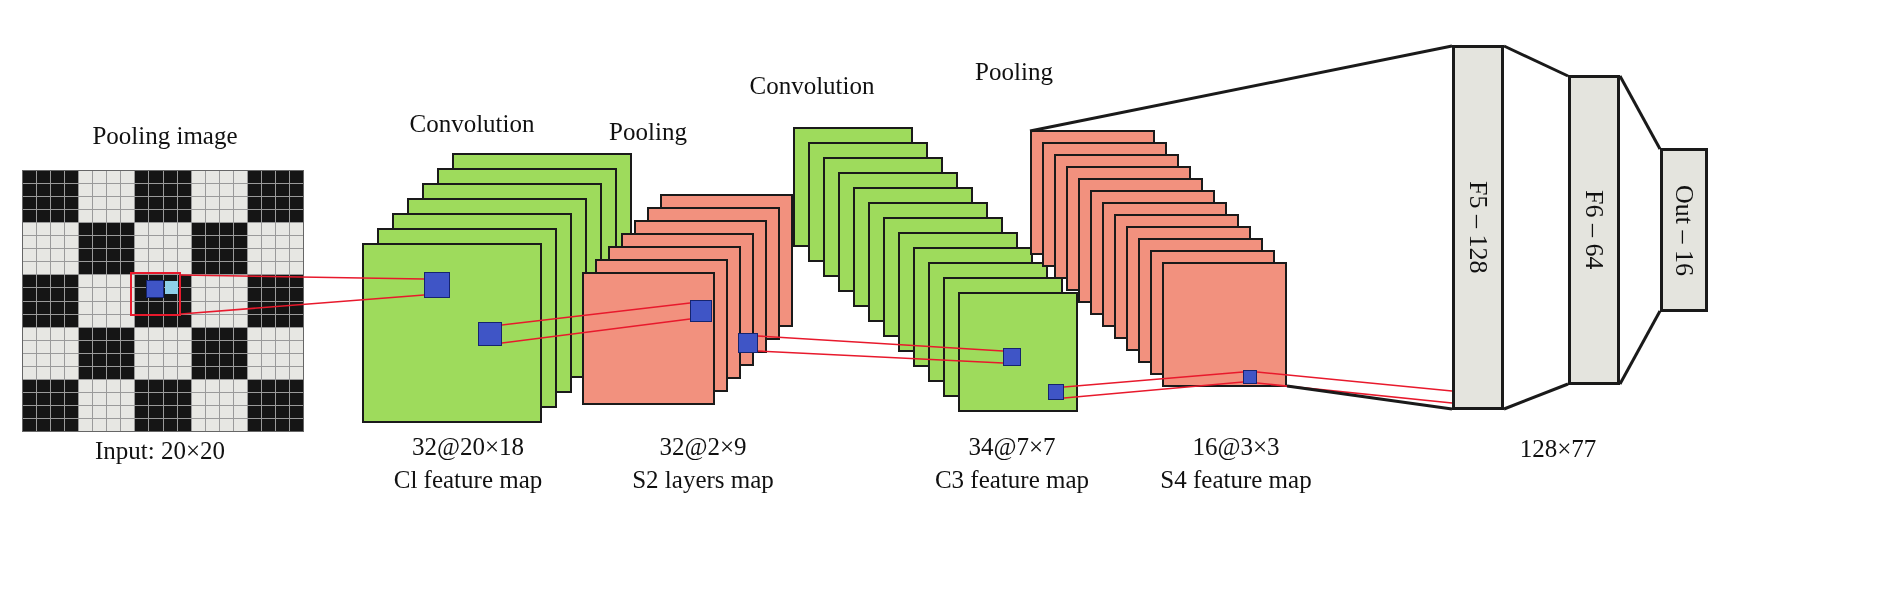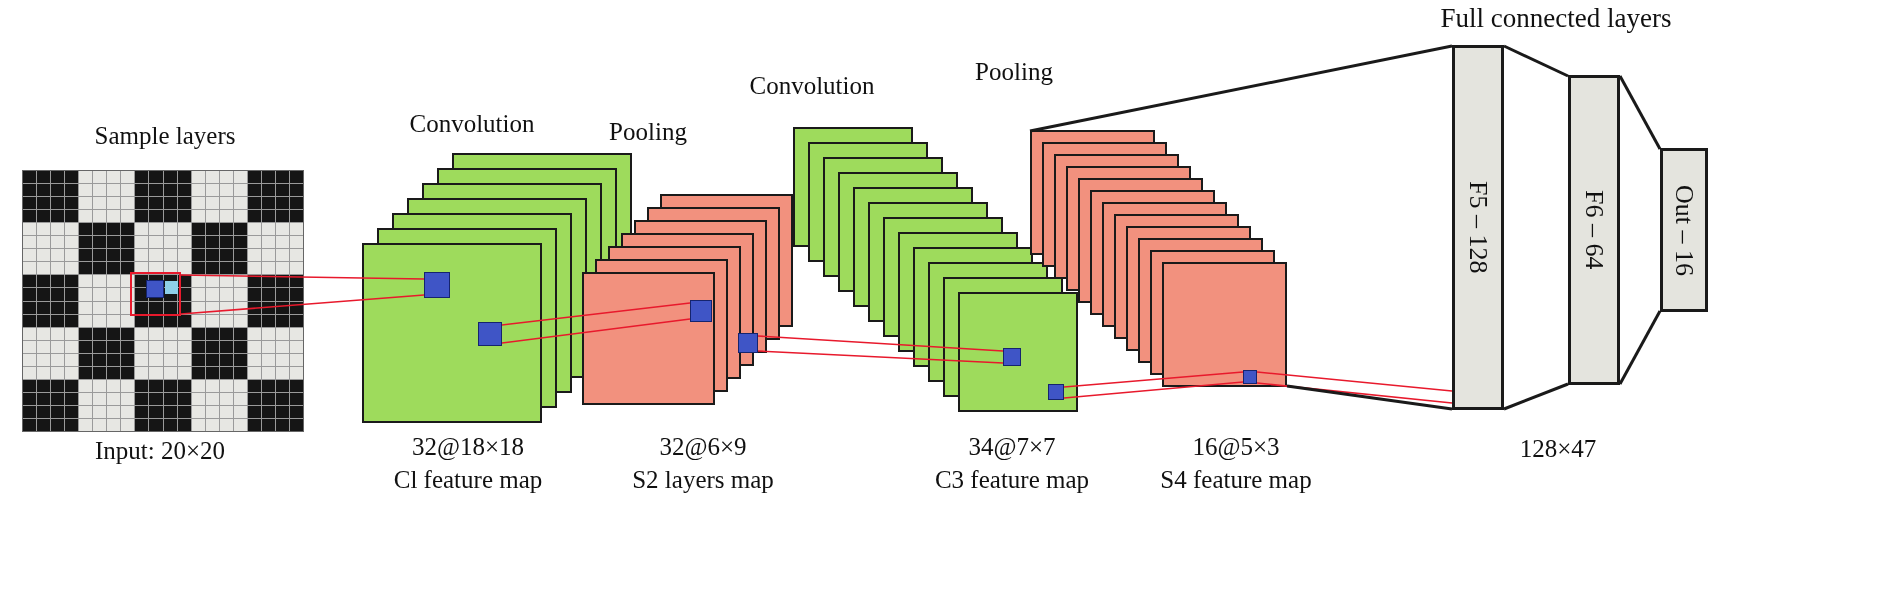--- a/index.html
+++ b/index.html
@@ -25,41 +25,40 @@
   .vtext { writing-mode:vertical-rl; font-size:26px; white-space:nowrap; }
   #overlay { position:absolute; left:0; top:0; z-index:60; pointer-events:none; }
   .hl { position:absolute; box-sizing:border-box; z-index:65; }
   .hl-blue { border:1px solid #15246e; }
 </style>
 </head>
 <body>
 
 <div id="canvas">
 
-  <div class="cap" style="left:165px; top:122px;">Sample layers</div>
+  <div class="cap" style="left:165px; top:122px;">Pooling image</div>
   <div class="cap" style="left:160px; top:437px;">Input: 20×20</div>
 
   <div class="cap" style="left:472px; top:110px;">Convolution</div>
-  <div class="cap" style="left:468px; top:433px;">32@18×18</div>
+  <div class="cap" style="left:468px; top:433px;">32@20×18</div>
   <div class="cap" style="left:468px; top:466px;">Cl feature map</div>
 
   <div class="cap" style="left:648px; top:118px;">Pooling</div>
-  <div class="cap" style="left:703px; top:433px;">32@6×9</div>
+  <div class="cap" style="left:703px; top:433px;">32@2×9</div>
   <div class="cap" style="left:703px; top:466px;">S2 layers map</div>
 
   <div class="cap" style="left:812px; top:72px;">Convolution</div>
   <div class="cap" style="left:1012px; top:433px;">34@7×7</div>
   <div class="cap" style="left:1012px; top:466px;">C3 feature map</div>
 
   <div class="cap" style="left:1014px; top:58px;">Pooling</div>
-  <div class="cap" style="left:1236px; top:433px;">16@5×3</div>
+  <div class="cap" style="left:1236px; top:433px;">16@3×3</div>
   <div class="cap" style="left:1236px; top:466px;">S4 feature map</div>
 
-  <div class="cap cap-big" style="left:1556px; top:4px;">Full connected layers</div>
-  <div class="cap" style="left:1558px; top:435px;">128×47</div>
+  <div class="cap" style="left:1558px; top:435px;">128×77</div>
 
   <div id="sample-grid" style="background: rgb(154, 154, 154);">
       <div style="background: rgb(21, 21, 21);"></div>
       <div style="background: rgb(21, 21, 21);"></div>
       <div style="background: rgb(21, 21, 21);"></div>
       <div style="background: rgb(21, 21, 21);"></div>
       <div style="background: rgb(231, 231, 227);"></div>
       <div style="background: rgb(231, 231, 227);"></div>
       <div style="background: rgb(231, 231, 227);"></div>
       <div style="background: rgb(231, 231, 227);"></div>

